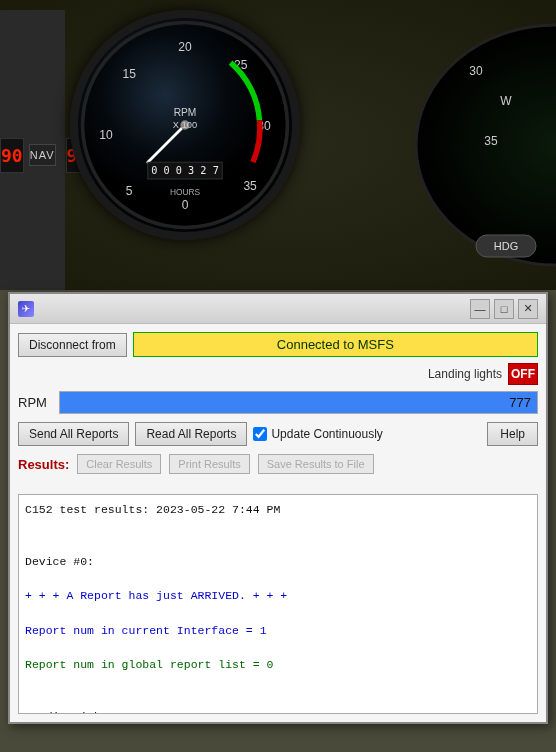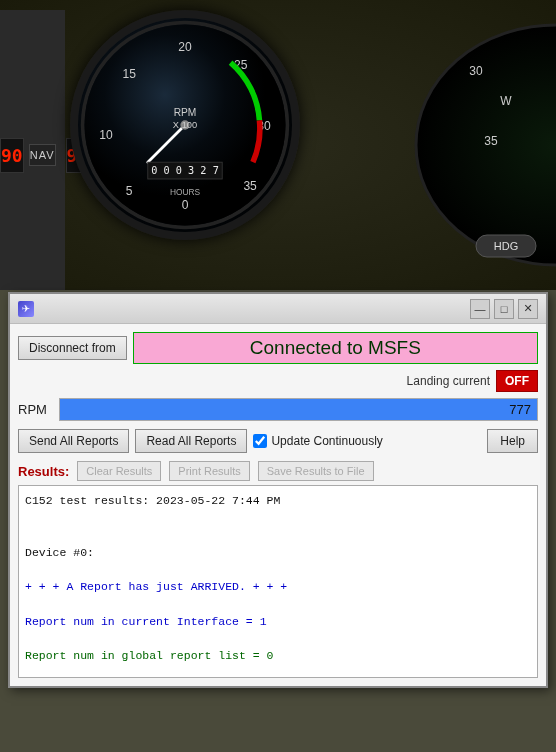--- a/index.html
+++ b/index.html
@@ -173,45 +173,45 @@
       border: 1px solid #888;
       background: linear-gradient(180deg, #f0f0f0, #d8d8d8);
       cursor: pointer;
       font-size: 12px;
       color: #222;
       white-space: nowrap;
     }
 
     .connected-box {
       flex: 1;
-      background: #f9a8d4;
+      background: #fde047;
       border: 1px solid #00aa00;
       padding: 4px 19px;
-      font-size: 19px;
+      font-size: 13px;
       color: #003300;
       font-weight: 500;
       text-align: center;
     }
 
     
     .landing-row {
       display: flex;
       align-items: center;
       justify-content: flex-end;
       margin-bottom: 6px;
       gap: 6px;
     }
 
     .landing-label {
       font-size: 12px;
       color: #333;
     }
 
     .off-btn {
-      padding: 3px 8px;
+      padding: 3px 2px;
       background: #cc0000;
       color: white;
       border: 1px solid #990000;
       font-size: 12px;
       font-weight: bold;
       cursor: pointer;
     }
 
     
     .rpm-row {
@@ -263,21 +263,21 @@
     .help-btn {
       margin-left: auto;
       padding: 4px 12px;
     }
 
     
     .results-header {
       display: flex;
       align-items: center;
       gap: 8px;
-      margin-bottom: 4px;
+      margin-bottom: 20px;
     }
 
     .results-label {
       font-size: 13px;
       font-weight: bold;
       color: #aa0000;
     }
 
     .results-btn {
       padding: 3px 8px;
@@ -290,21 +290,21 @@
 
     .results-btn:disabled, .results-btn.disabled {
       color: #aaa;
       background: #e8e8e8;
       cursor: default;
     }
 
     
     .results-text {
       width: 100%;
-      height: 193px;
+      height: 220px;
       border: 1px solid #aaa;
       background: white;
       padding: 6px;
       font-family: 'Courier New', monospace;
       font-size: 11.5px;
       overflow-y: auto;
       overflow-x: hidden;
       color: #111;
       line-height: 1.5;
       position: relative;
@@ -407,21 +407,21 @@
   </div>
 
   <div class="window-body">
 
     <div class="row">
       <button class="btn">Disconnect from</button>
       <div class="connected-box">Connected to MSFS</div>
     </div>
 
     <div class="landing-row">
-      <span class="landing-label">Landing current</span>
+      <span class="landing-label">Landing lights</span>
       <button class="off-btn">OFF</button>
     </div>
 
     <div class="rpm-row">
       <span class="rpm-label">RPM</span>
       <div class="rpm-value-box">777</div>
     </div>
 
     <div class="actions-row">
       <button class="btn">Send All Reports</button>

